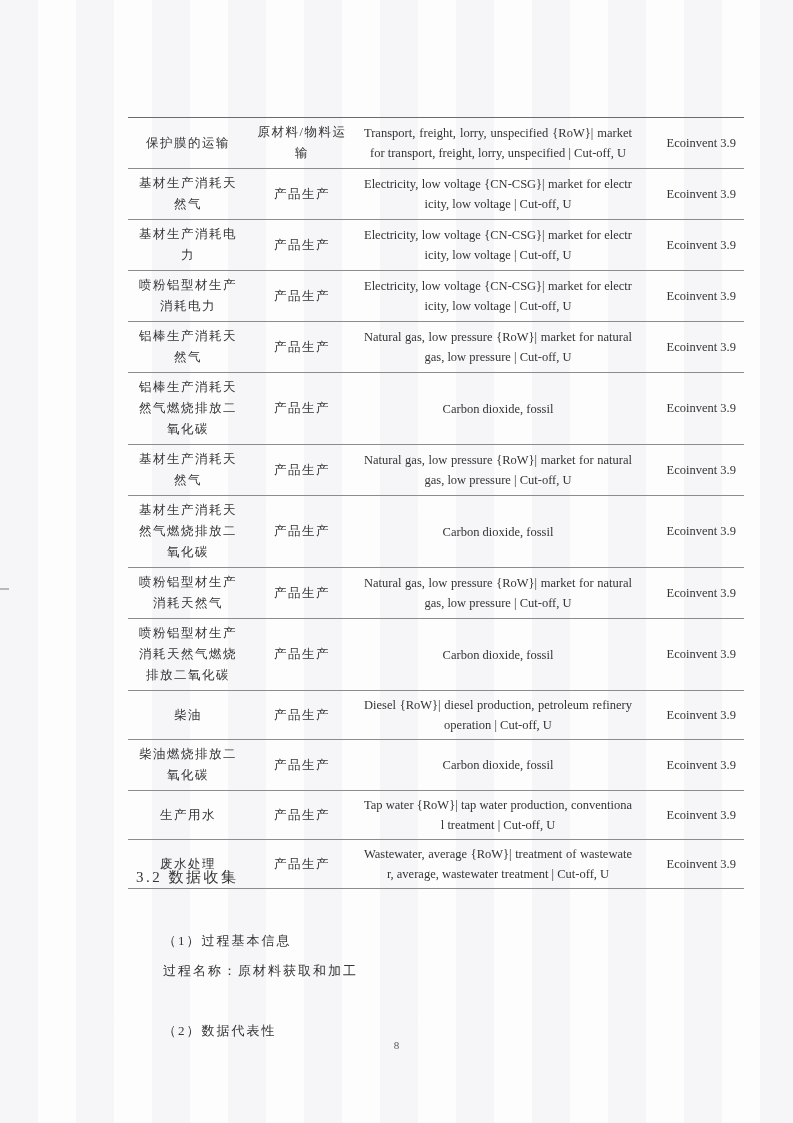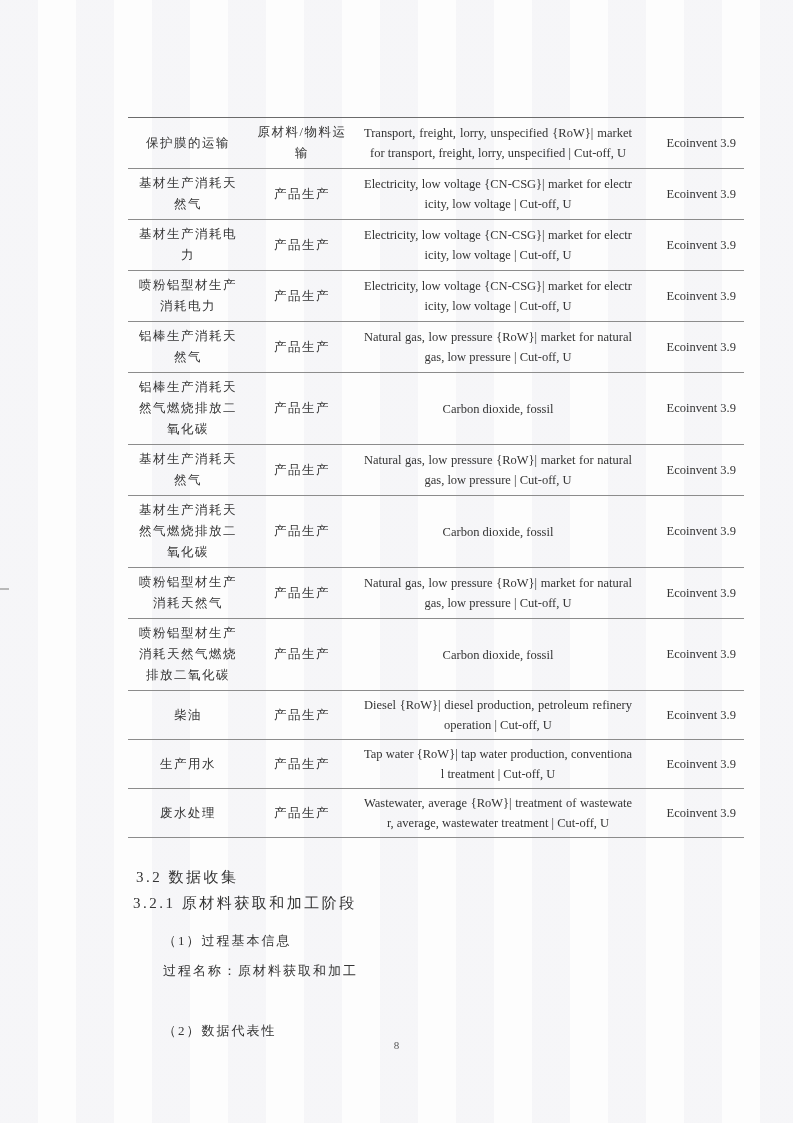--- a/index.html
+++ b/index.html
@@ -138,36 +138,41 @@
         <td class="c3">Carbon dioxide, fossil</td>
         <td class="c4">Ecoinvent 3.9</td>
       </tr>
       <tr>
         <td class="c1">柴油</td>
         <td class="c2">产品生产</td>
         <td class="c3">Diesel {RoW}| diesel production, petroleum refinery operation | Cut-off, U</td>
         <td class="c4">Ecoinvent 3.9</td>
       </tr>
       <tr>
+        <td class="c1">柴油燃烧排放二氧化碳</td>
+        <td class="c2">产品生产</td>
+        <td class="c3">Carbon dioxide, fossil</td>
+        <td class="c4">Ecoinvent 3.9</td>
+      </tr>
+      <tr>
         <td class="c1">生产用水</td>
         <td class="c2">产品生产</td>
         <td class="c3">Tap water {RoW}| tap water production, conventional treatment | Cut-off, U</td>
         <td class="c4">Ecoinvent 3.9</td>
       </tr>
       <tr>
         <td class="c1">废水处理</td>
         <td class="c2">产品生产</td>
         <td class="c3">Wastewater, average {RoW}| treatment of wastewater, average, wastewater treatment | Cut-off, U</td>
         <td class="c4">Ecoinvent 3.9</td>
       </tr>
     </tbody>
   </table>
 
   <h2 class="sec-h2">3.2 数据收集</h2>
-  <h3 class="sec-h3">3.2.1 原材料获取和加工阶段</h3>
   <div class="body-line line-1">（1）过程基本信息</div>
   <div class="body-line line-2">过程名称：原材料获取和加工</div>
   <div class="body-line line-3">（2）数据代表性</div>
 
   <div class="scan-artifact"></div>
 
   <div class="page-footer">
     <span class="page-num">8</span>
   </div>
 

